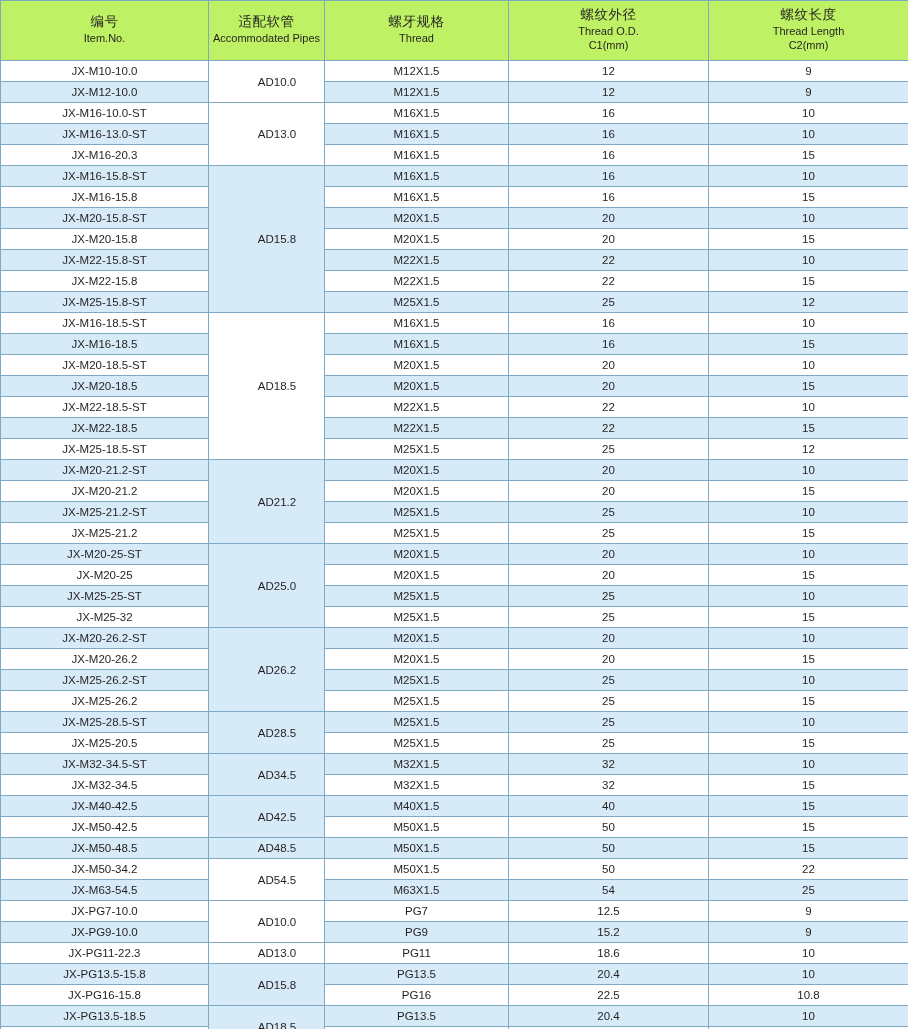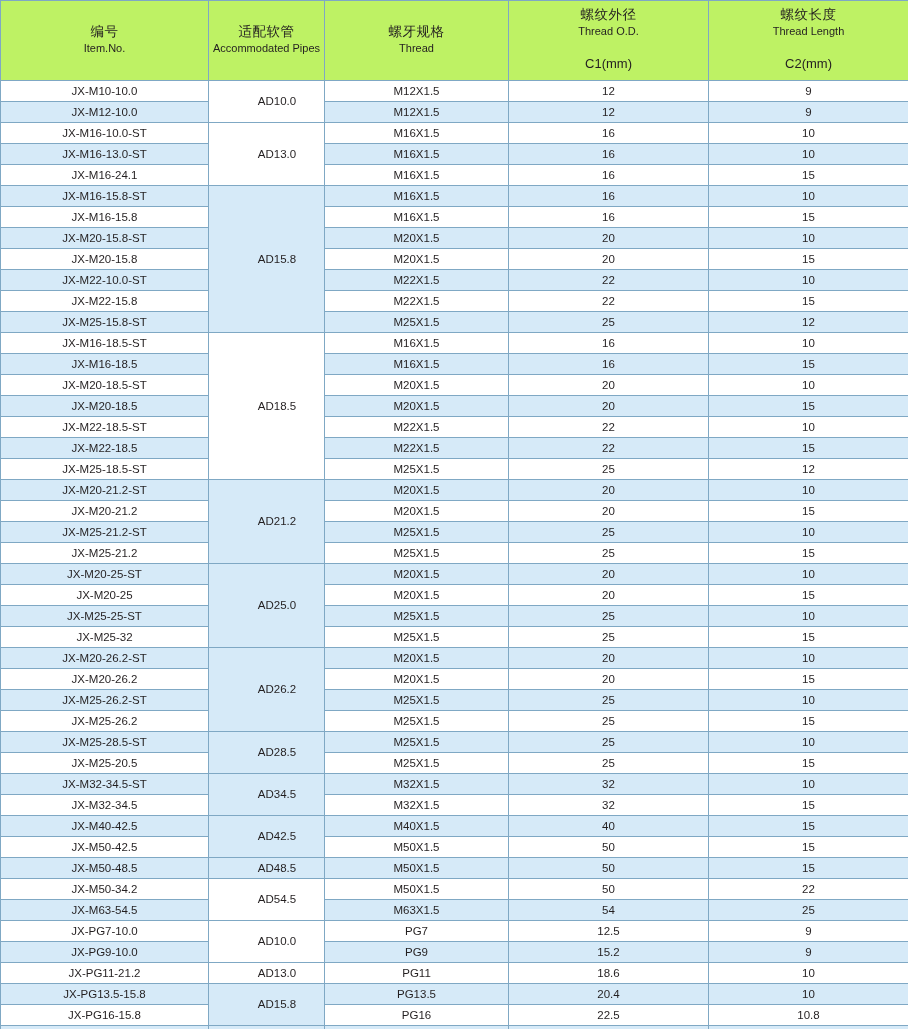--- a/index.html
+++ b/index.html
@@ -39,23 +39,22 @@
     letter-spacing: 0.5px;
   }
   thead th .en {
     display: block;
     font-size: 11px;
     color: #231f20;
     margin-top: 1px;
   }
   thead th .en2 {
     display: block;
-    font-size: 13px;
+    font-size: 11px;
     color: #231f20;
-    margin-top: 17px;
   }
 
   tbody td {
     border: 1px solid #7fa8c4;
     text-align: center;
     font-size: 11.5px;
     height: 20px;
     line-height: 20px;
     padding: 0;
     color: #231f20;
@@ -129,21 +128,21 @@
         <td>16</td>
         <td>10</td>
       </tr>
       <tr class="even">
         <td>JX-M16-13.0-ST</td>
         <td>M16X1.5</td>
         <td>16</td>
         <td>10</td>
       </tr>
       <tr class="odd">
-        <td>JX-M16-24.1</td>
+        <td>JX-M16-20.3</td>
         <td>M16X1.5</td>
         <td>16</td>
         <td>15</td>
       </tr>
       <tr class="even">
         <td>JX-M16-15.8-ST</td>
         <td class="pipe" rowspan="7">AD15.8</td>
         <td>M16X1.5</td>
         <td>16</td>
         <td>10</td>
@@ -160,21 +159,21 @@
         <td>20</td>
         <td>10</td>
       </tr>
       <tr class="odd">
         <td>JX-M20-15.8</td>
         <td>M20X1.5</td>
         <td>20</td>
         <td>15</td>
       </tr>
       <tr class="even">
-        <td>JX-M22-10.0-ST</td>
+        <td>JX-M22-15.8-ST</td>
         <td>M22X1.5</td>
         <td>22</td>
         <td>10</td>
       </tr>
       <tr class="odd">
         <td>JX-M22-15.8</td>
         <td>M22X1.5</td>
         <td>22</td>
         <td>15</td>
       </tr>
@@ -368,21 +367,21 @@
         <td>12.5</td>
         <td>9</td>
       </tr>
       <tr class="even">
         <td>JX-PG9-10.0</td>
         <td>PG9</td>
         <td>15.2</td>
         <td>9</td>
       </tr>
       <tr class="odd">
-        <td>JX-PG11-21.2</td>
+        <td>JX-PG11-22.3</td>
         <td class="pipe" rowspan="1">AD13.0</td>
         <td>PG11</td>
         <td>18.6</td>
         <td>10</td>
       </tr>
       <tr class="even">
         <td>JX-PG13.5-15.8</td>
         <td class="pipe" rowspan="2">AD15.8</td>
         <td>PG13.5</td>
         <td>20.4</td>

